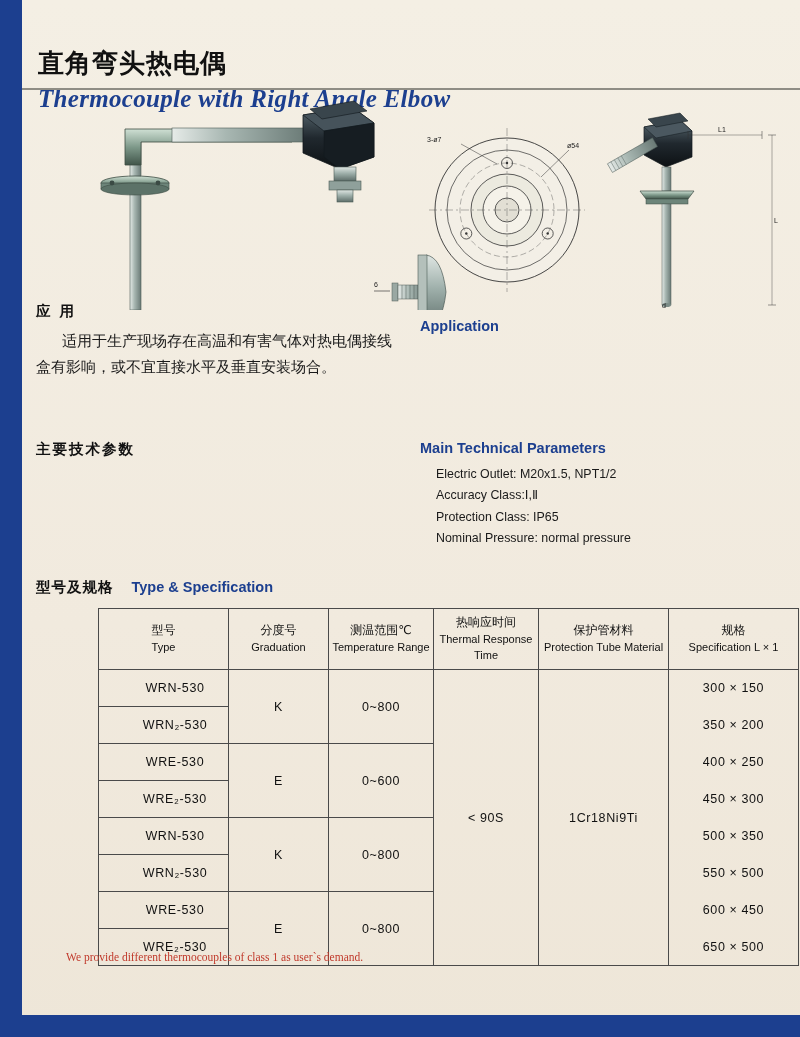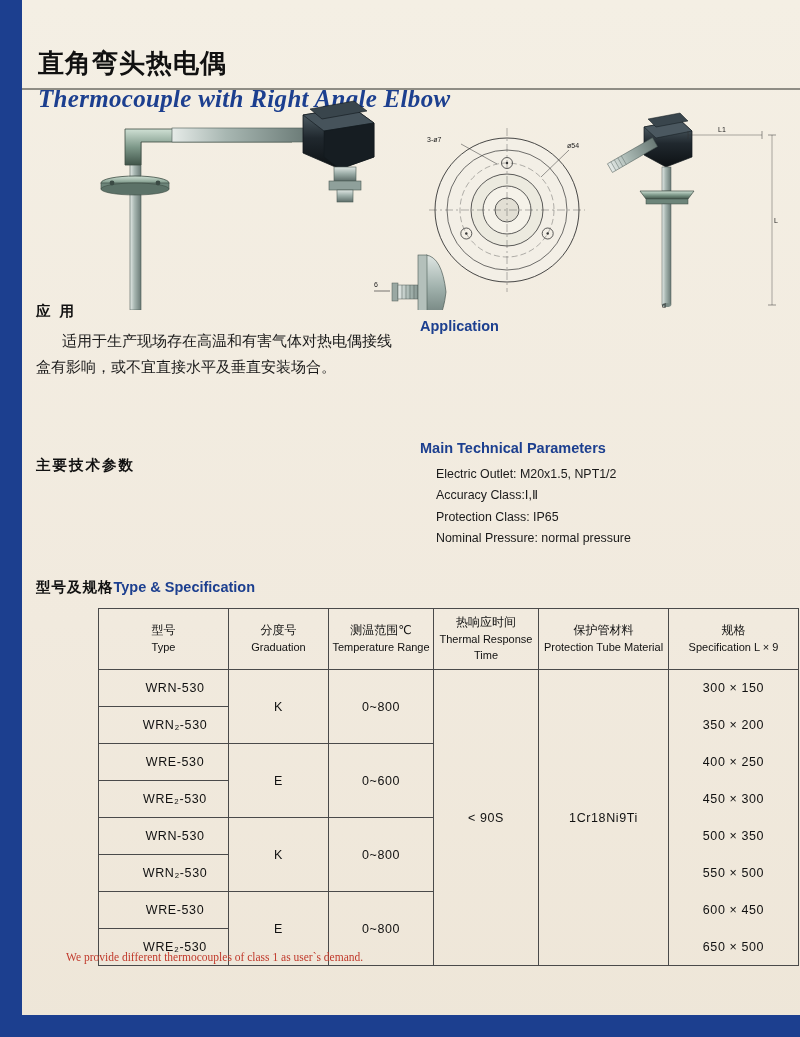--- a/index.html
+++ b/index.html
@@ -67,21 +67,21 @@
   .figure {
     position: absolute;
     left: 22px; top: 95px;
     width: 778px; height: 215px;
   }
   .svgfig { position:absolute; left:0; top:0; }
 
   
   .sec-app-cn { position: absolute; left: 36px; top: 302px; width: 370px; }
   .sec-app-en { position: absolute; left: 420px; top: 318px; width: 360px; }
-  .sec-par-cn { position: absolute; left: 36px; top: 456px; width: 370px; }
+  .sec-par-cn { position: absolute; left: 36px; top: 440px; width: 370px; }
   .sec-par-en { position: absolute; left: 420px; top: 440px; width: 360px; }
 
   .h-cn {
     font-family: "DejaVu Sans", sans-serif;
     font-size: 14.5px;
     font-weight: bold;
     color: #111;
     letter-spacing: 2px;
     margin-bottom: 8px;
   }
@@ -118,20 +118,21 @@
     line-height: 1.72;
     padding-left: 16px;
   }
 
   
   .spec-head {
     position: absolute;
     left: 36px; top: 578px;
     display: flex;
     align-items: baseline;
+    gap: 18px;
   }
   .spec-head .cn {
     font-family: "DejaVu Sans", sans-serif;
     font-size: 14.5px;
     font-weight: bold;
     color: #111;
     letter-spacing: 1px;
   }
   .spec-head .en {
     font-family: "Liberation Sans", sans-serif;
@@ -415,21 +416,21 @@
           <th>
             <span class="cn">热响应时间</span>
             <span class="en">Thermal Response Time</span>
           </th>
           <th>
             <span class="cn">保护管材料</span>
             <span class="en">Protection Tube Material</span>
           </th>
           <th>
             <span class="cn">规格</span>
-            <span class="en">Specification L × 9</span>
+            <span class="en">Specification L × 1</span>
           </th>
         </tr>
       </thead>
       <tbody>
         <tr>
           <td class="model">WRN-530</td>
           <td rowspan="2">K</td>
           <td rowspan="2">0~800</td>
           <td rowspan="8">&lt; 90S</td>
           <td rowspan="8">1Cr18Ni9Ti</td>

